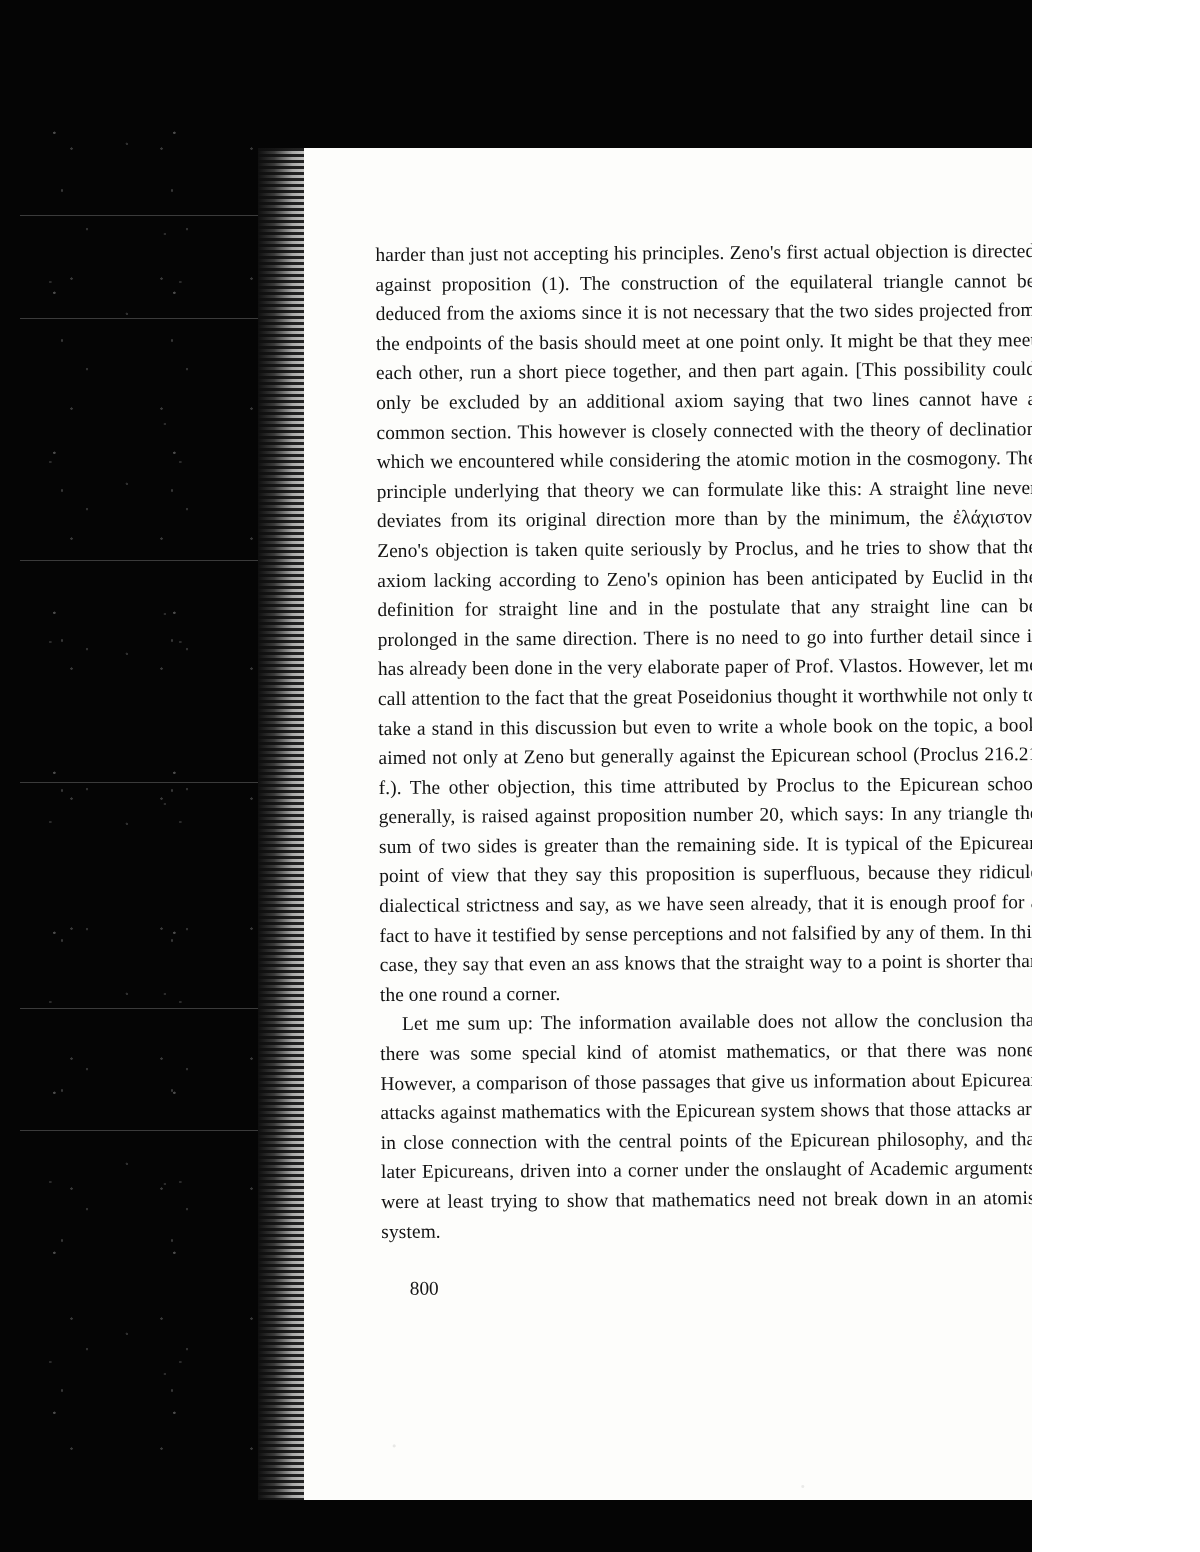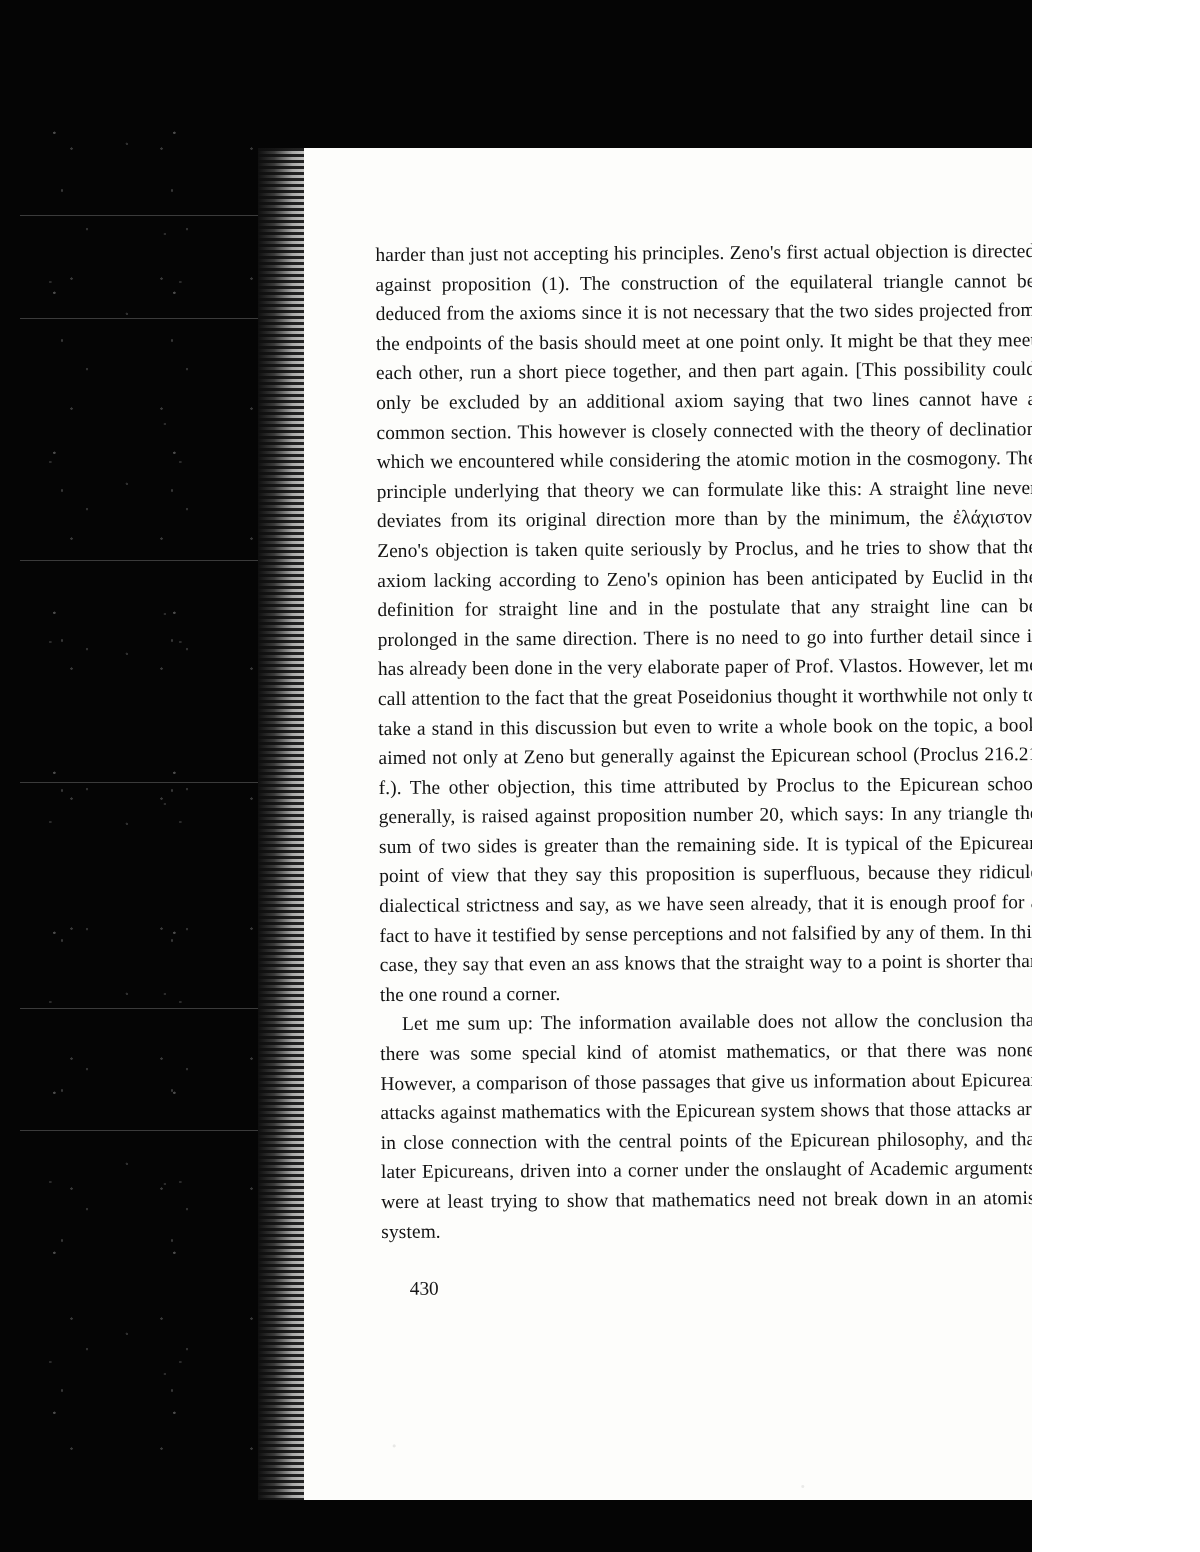--- a/index.html
+++ b/index.html
@@ -193,17 +193,17 @@
     <div id="ragged-edge"></div>
     <div id="paper-right-shade"></div>
     <div id="gutter-line"></div>
     <div id="grime"></div>
 
     <div id="page-content">
       <div id="text-column">
         <p class="body-par">harder than just not accepting his principles. Zeno's first actual objection is directed against proposition (1). The construction of the equilateral triangle cannot be deduced from the axioms since it is not necessary that the two sides projected from the endpoints of the basis should meet at one point only. It might be that they meet each other, run a short piece together, and then part again. [This possibility could only be excluded by an additional axiom saying that two lines cannot have a common section. This however is closely connected with the theory of declination which we encountered while considering the atomic motion in the cosmogony. The principle underlying that theory we can formulate like this: A straight line never deviates from its original direction more than by the minimum, the ἐλάχιστον. Zeno's objection is taken quite seriously by Proclus, and he tries to show that the axiom lacking according to Zeno's opinion has been anticipated by Euclid in the definition for straight line and in the postulate that any straight line can be prolonged in the same direction. There is no need to go into further detail since it has already been done in the very elaborate paper of Prof. Vlastos. However, let me call attention to the fact that the great Poseidonius thought it worthwhile not only to take a stand in this discussion but even to write a whole book on the topic, a book aimed not only at Zeno but generally against the Epicurean school (Proclus 216.21 f.). The other objection, this time attributed by Proclus to the Epicurean school generally, is raised against proposition number 20, which says: In any triangle the sum of two sides is greater than the remaining side. It is typical of the Epicurean point of view that they say this proposition is superfluous, because they ridicule dialectical strictness and say, as we have seen already, that it is enough proof for a fact to have it testified by sense perceptions and not falsified by any of them. In this case, they say that even an ass knows that the straight way to a point is shorter than the one round a corner.</p>
         <p class="body-par">Let me sum up: The information available does not allow the conclusion that there was some special kind of atomist mathematics, or that there was none. However, a comparison of those passages that give us information about Epicurean attacks against mathematics with the Epicurean system shows that those attacks are in close connection with the central points of the Epicurean philosophy, and that later Epicureans, driven into a corner under the onslaught of Academic arguments, were at least trying to show that mathematics need not break down in an atomist system.</p>
       </div>
-      <div id="page-number">430</div>
+      <div id="page-number">800</div>
     </div>
   </div>
 
 </div>
 
 </body></html>

